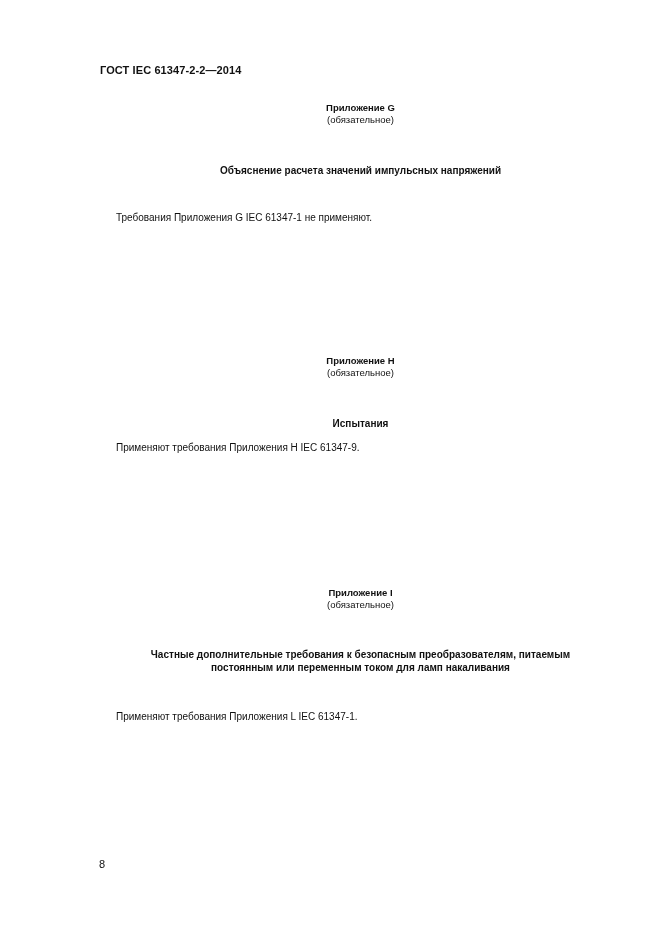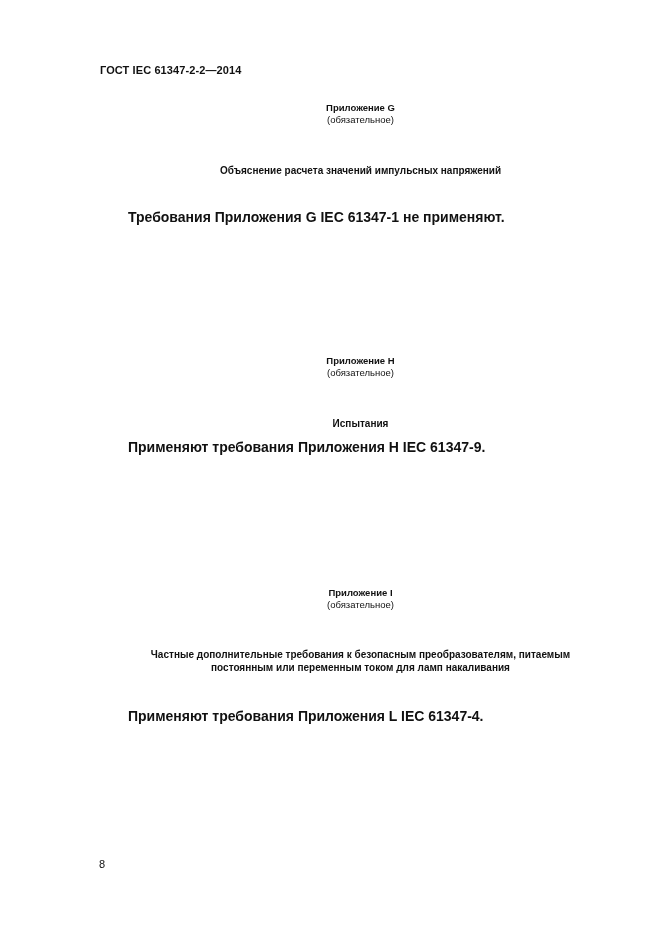--- a/index.html
+++ b/index.html
@@ -36,24 +36,23 @@
     .app-sub {
       font-size: 9.5px;
       line-height: 12px;
     }
     .sec-title {
       font-size: 10px;
       font-weight: bold;
       line-height: 13px;
     }
     .para {
-      left: 108px;
-      font-size: 14px;
+      left: 96px;
+      font-size: 10px;
       line-height: 13px;
-      font-weight: bold;
     }
     .page-num {
       left: 79px;
       top: 858px;
       font-size: 11px;
     }
   </style>
 </head>
 <body>
 
@@ -73,18 +72,18 @@
     <div class="abs center-block app-sub" style="top:367px;">(обязательное)</div>
     <div class="abs center-block sec-title" style="top:417px;">Испытания</div>
     <div class="abs para" style="top:441px;">Применяют требования Приложения H IEC 61347-9.</div>
   </section>
 
   <section>
     <div class="abs center-block app-title" style="top:587px;">Приложение I</div>
     <div class="abs center-block app-sub" style="top:599px;">(обязательное)</div>
     <div class="abs center-block sec-title" style="top:648px;">Частные дополнительные требования к безопасным преобразователям, питаемым</div>
     <div class="abs center-block sec-title" style="top:661px;">постоянным или переменным током для ламп накаливания</div>
-    <div class="abs para" style="top:710px;">Применяют требования Приложения L IEC 61347-4.</div>
+    <div class="abs para" style="top:710px;">Применяют требования Приложения L IEC 61347-1.</div>
   </section>
 
   <div class="abs page-num">8</div>
 
 </div>
 
 </body></html>

